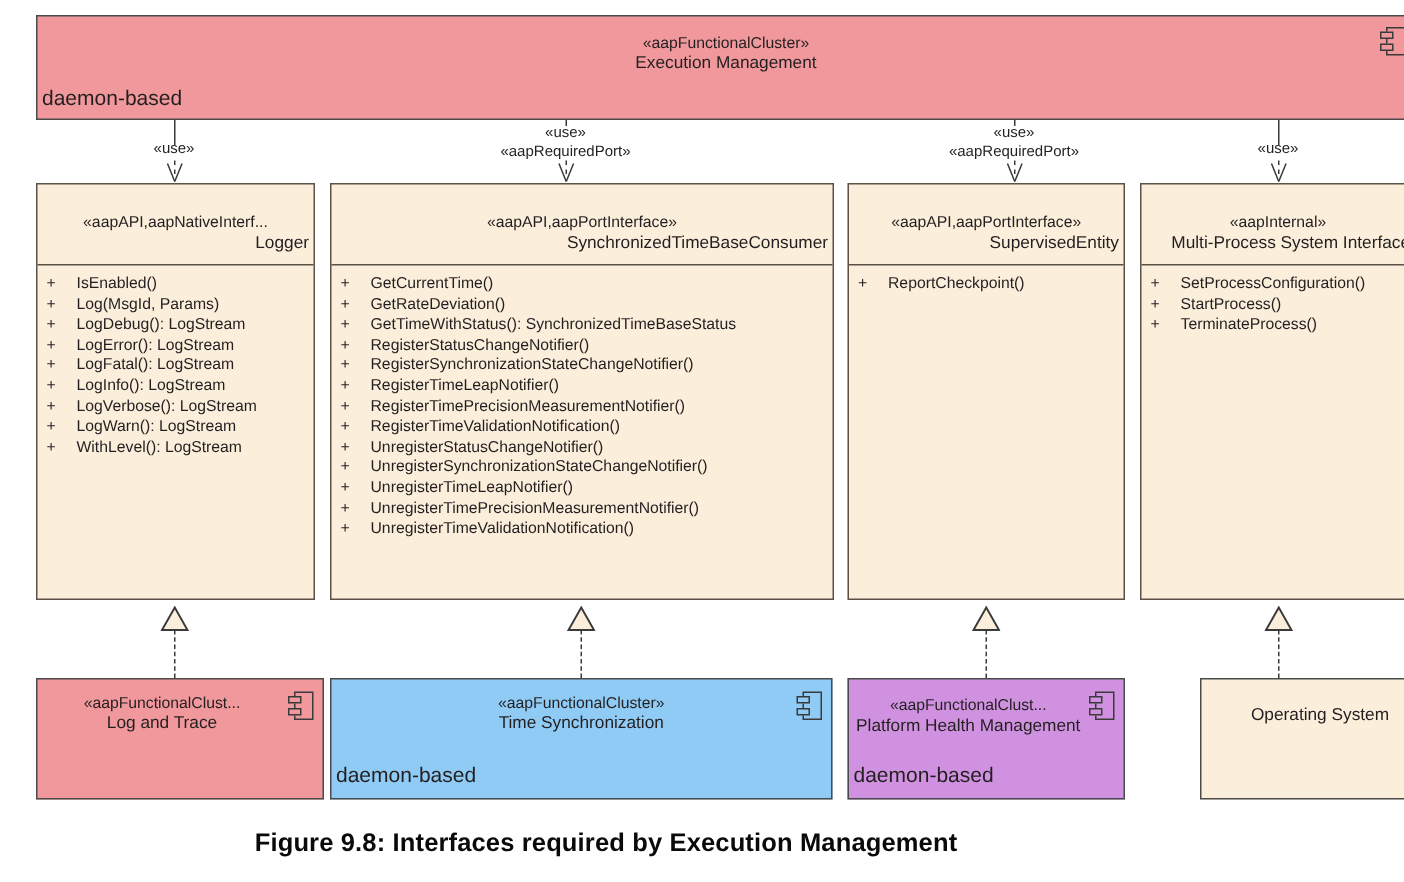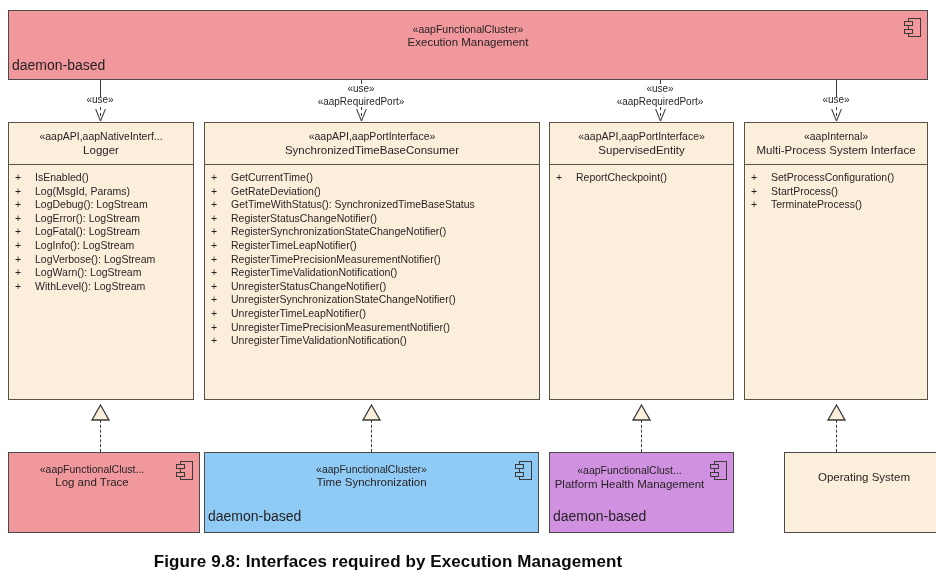--- a/index.html
+++ b/index.html
@@ -11,21 +11,21 @@
     width: 936px;
     height: 588px;
     position: relative;
     font-family: "Liberation Sans", sans-serif;
     color: #231f20;
     overflow: hidden;
   }
 
   #canvas {
     position: absolute;
-    left: 0; top: 0;
+    left: 16px; top: 0;
     width: 748px;
     height: 588px;
   }
 
   
   .component {
     border: 1.3px solid #4a4a4a;
     box-sizing: border-box;
     position: absolute;
   }
@@ -82,22 +82,22 @@
     border: 1.3px solid #5a5246;
     background: #fbeedb;
     box-sizing: border-box;
   }
   .iface-head {
     border-bottom: 1.3px solid #5a5246;
     text-align: center;
     padding: 6px 3px 7px 3px;
     line-height: 14px;
   }
-  .iface-stereo { font-size: 10.5px; display: block; white-space: nowrap; }
-  .iface-name   { font-size: 11.5px; display: block; white-space: nowrap; }
+  .iface-stereo { font-size: 10.5px; display: block; white-space: nowrap; margin-top: 12px; }
+  .iface-name   { font-size: 11.5px; display: block; white-space: nowrap; text-align: right; }
   .iface-ops {
     padding: 6px 2px 4px 2px;
     overflow: hidden;
   }
   .op {
     font-size: 10.5px;
     line-height: 13.6px;
     white-space: nowrap;
     padding-left: 4px;
   }

